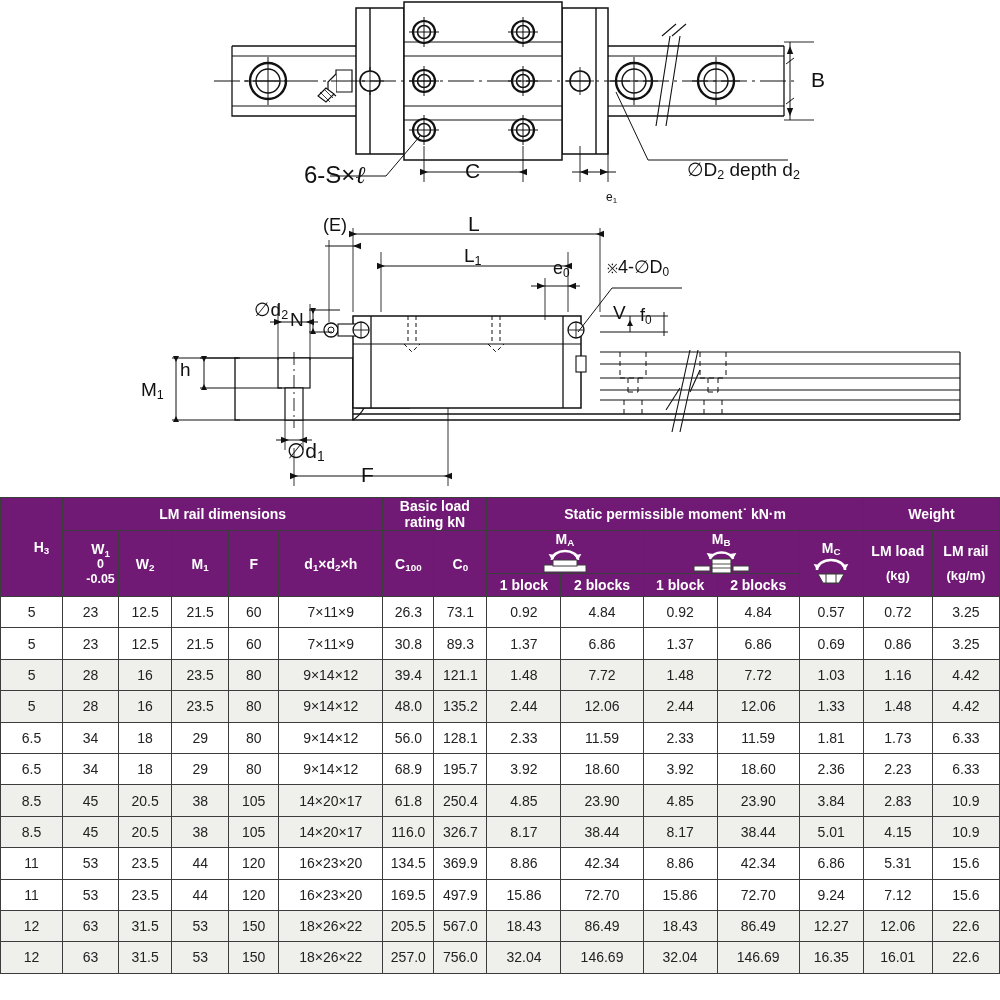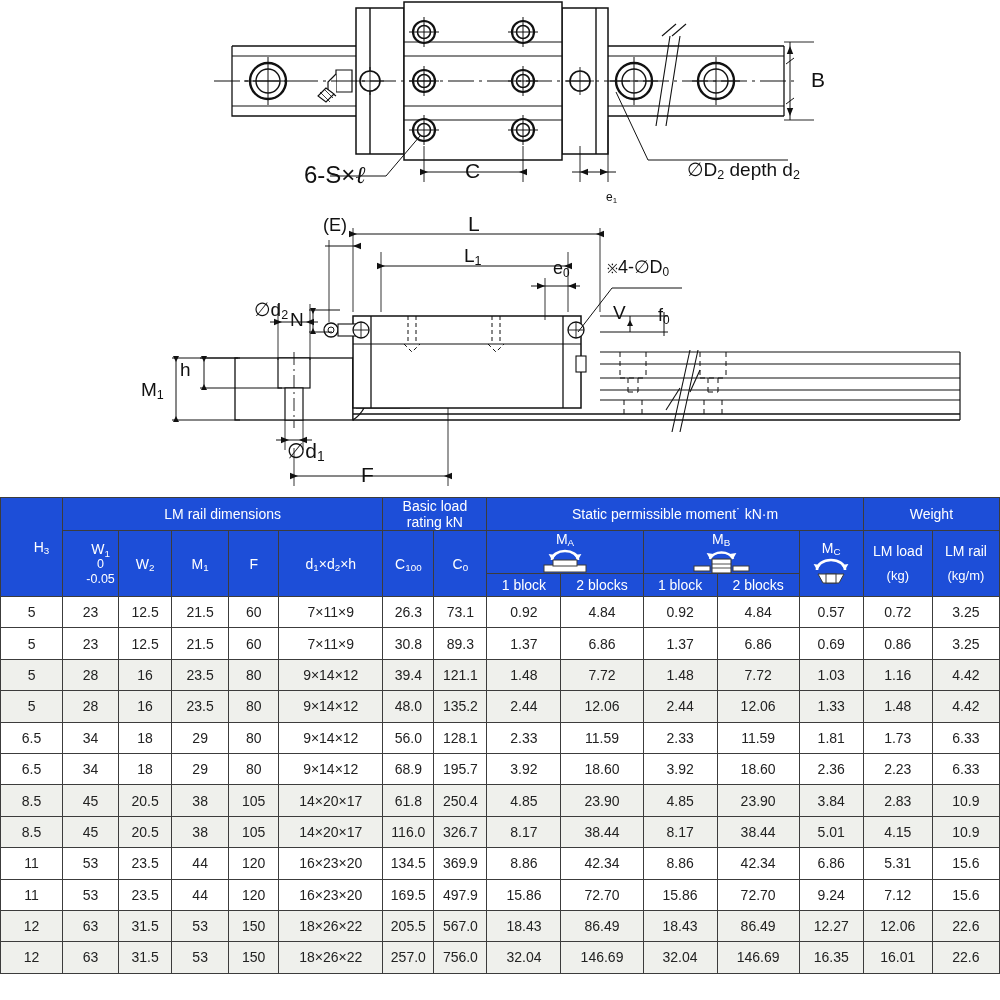--- a/index.html
+++ b/index.html
@@ -35,23 +35,23 @@
     table-layout:fixed;
     font-size:13.5px;
   }
   table.spec th, table.spec td{
     border:1px solid #3c3c3c;
     text-align:center;
     vertical-align:middle;
     padding:0;
   }
   table.spec thead th{
-    background:#1d4ed8;
+    background:#701a75;
     color:#ffffff;
-    font-weight:normal;
+    font-weight:bold;
     font-size:14px;
   }
   table.spec tbody td{
     height:30.4px;
     font-size:14px;
     color:#222;
     background:#ffffff;
   }
   tbody tr.shade td{background:#eff0ec;}
   .sub{font-size:0.7em;vertical-align:baseline;position:relative;top:0.25em;}
@@ -329,21 +329,21 @@
     <div class="lbl" style="left:606px;top:163px;font-size:12px;margin-top:28px;">e<sub>1</sub></div>
     <div class="lbl" style="left:647px;top:160px;font-size:19px;margin-left:40px;">∅D<sub>2</sub> depth d<sub>2</sub></div>
     <div class="lbl" style="left:811px;top:69px;font-size:21px;">B</div>
 
     <div class="lbl" style="left:323px;top:216px;font-size:18px;">(E)</div>
     <div class="lbl" style="left:468px;top:213px;font-size:21px;">L</div>
     <div class="lbl" style="left:464px;top:246px;font-size:19px;">L<sub>1</sub></div>
     <div class="lbl" style="left:553px;top:259px;font-size:18px;">e<sub>0</sub></div>
     <div class="lbl" style="left:607px;top:258px;font-size:18px;"><span style="font-size:13px;">※</span>4-∅D<sub>0</sub></div>
     <div class="lbl" style="left:613px;top:303px;font-size:19px;">V</div>
-    <div class="lbl" style="left:640px;top:306px;font-size:18px;margin-left:18px;">f<sub>0</sub></div>
+    <div class="lbl" style="left:640px;top:306px;font-size:18px;">f<sub>0</sub></div>
     <div class="lbl" style="left:254px;top:300px;font-size:19px;">∅d<sub>2</sub></div>
     <div class="lbl" style="left:290px;top:310px;font-size:19px;">N</div>
     <div class="lbl" style="left:141px;top:380px;font-size:19px;">M<sub>1</sub></div>
     <div class="lbl" style="left:180px;top:360px;font-size:19px;">h</div>
     <div class="lbl" style="left:287px;top:440px;font-size:21px;">∅d<sub>1</sub></div>
     <div class="lbl" style="left:361px;top:464px;font-size:21px;">F</div>
   </div>
 
   <div class="tbl-wrap">
     <table class="spec">

